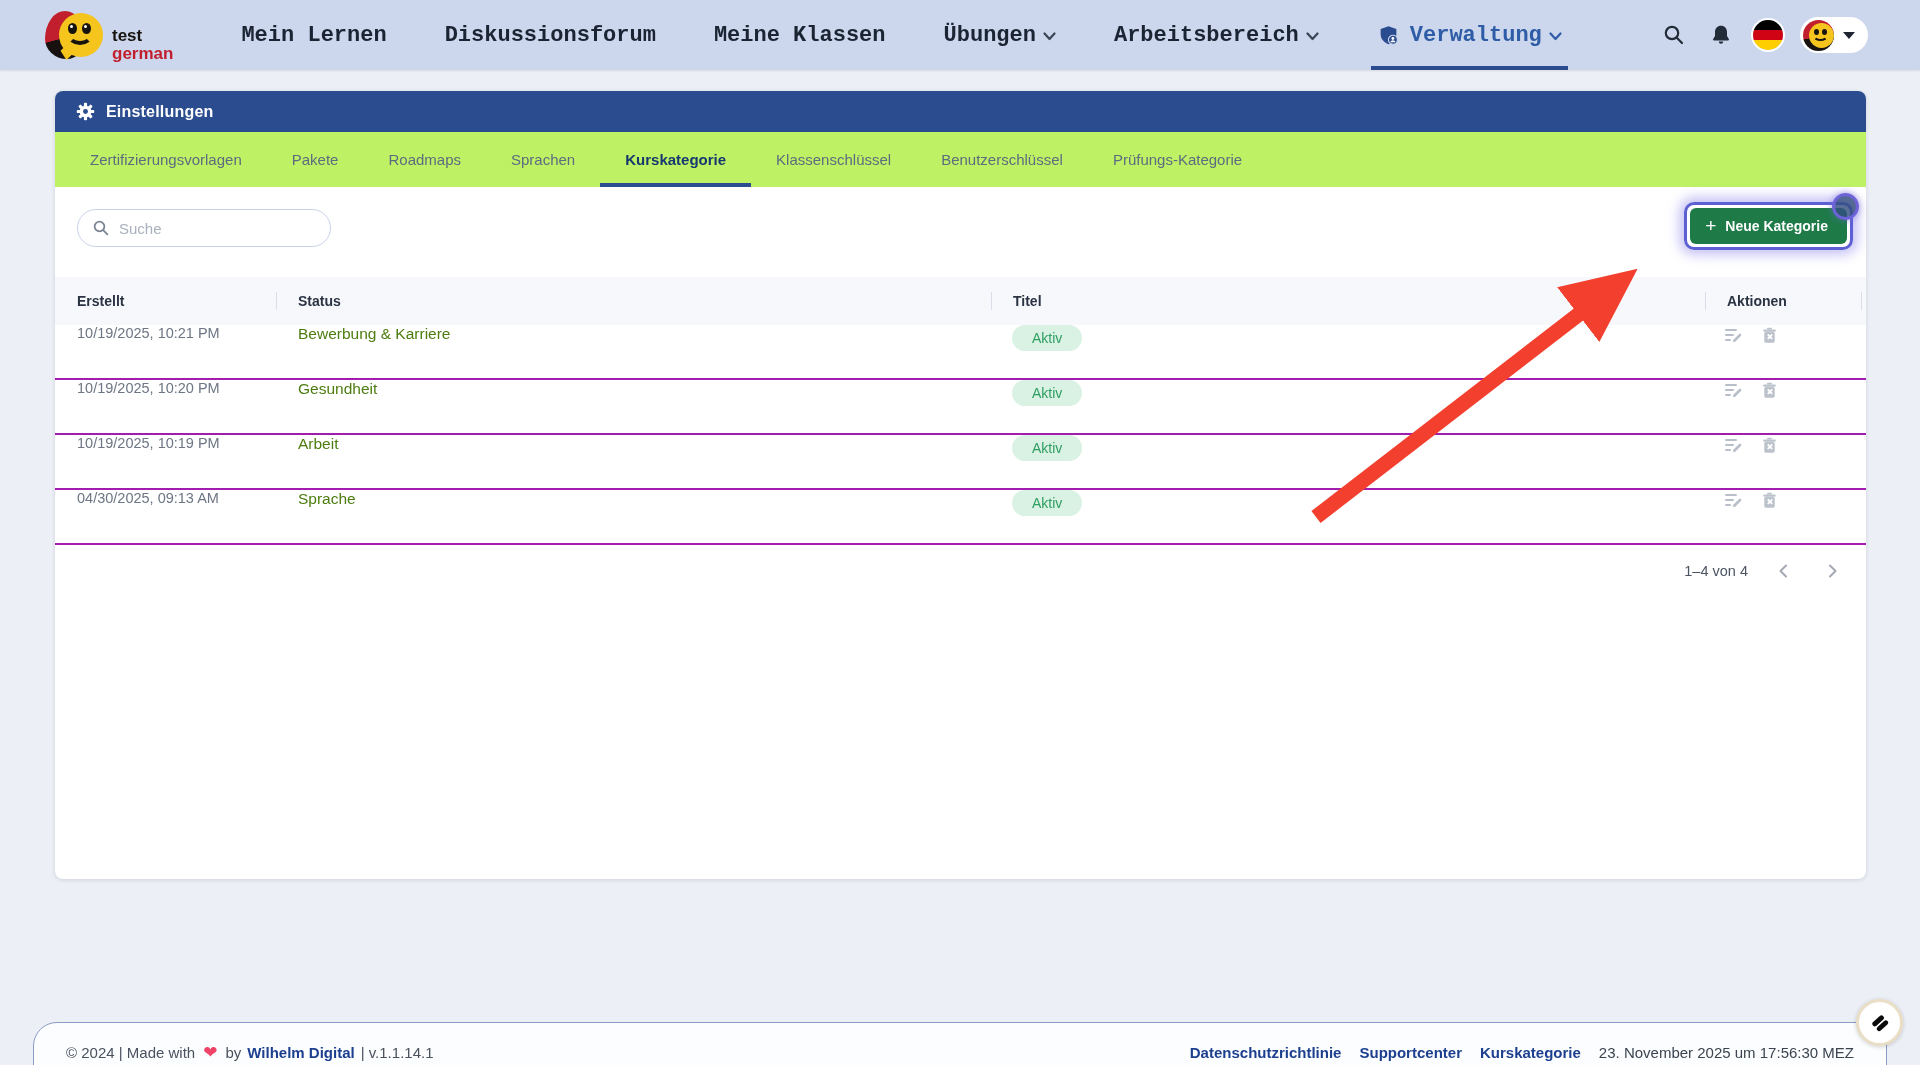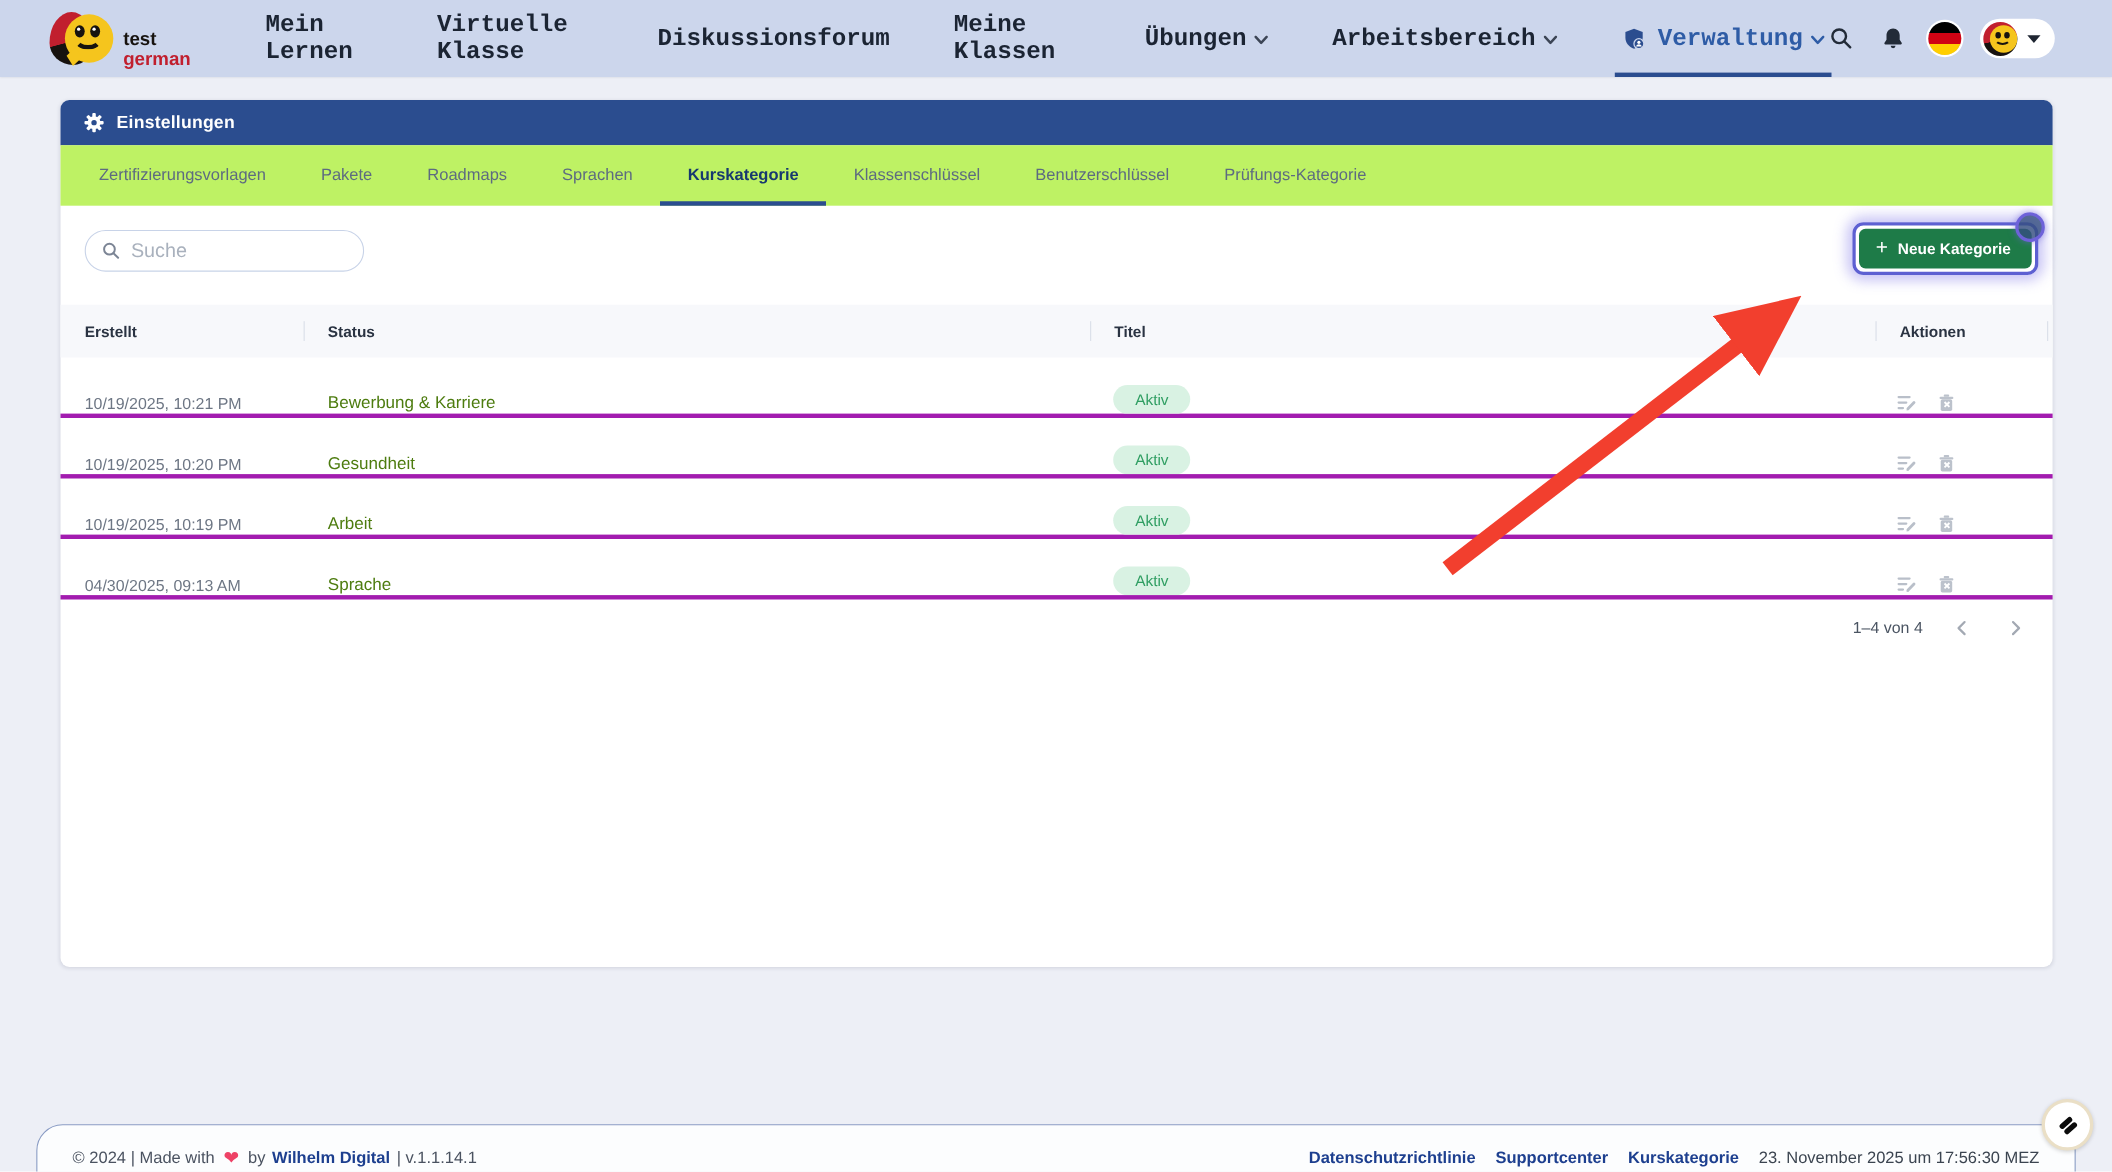--- a/index.html
+++ b/index.html
@@ -70,21 +70,21 @@
 
   .tabbar{ height:55px; background:#bef264; display:flex; align-items:stretch; padding-left:10px; }
   .tab{ display:flex; align-items:center; padding:0 25px; font-size:15px; font-weight:500;
     color:#5d6b80; cursor:pointer; }
   .tab.active{ color:#16386f; font-weight:700; box-shadow:inset 0 -4px 0 #2b4d8f; }
 
   .toolbar{ position:relative; height:90px; }
   .searchbox{ position:absolute; left:22px; top:22px; width:254px; height:38px;
     border:1px solid #c8d3e8; border-radius:19px; display:flex; align-items:center;
     gap:9px; padding:0 14px; background:#fff; }
-  .searchbox input{ border:none; outline:none; font-size:18px; width:170px;
+  .searchbox input{ border:none; outline:none; font-size:15px; width:170px;
     font-family:"Liberation Sans",sans-serif; color:#3c4554; background:transparent; }
   .searchbox input::placeholder{ color:#a9b1bd; }
 
   .btn-ring{ position:absolute; right:13px; top:15px; border:3px solid #5d60d2; border-radius:10px;
     padding:3px; box-shadow:0 0 12px 5px rgba(115,105,230,.40); }
   .btn-green{ background:#1e7b48; color:#fff; border:none; border-radius:6px;
     font-family:"Liberation Sans",sans-serif; font-size:14px; font-weight:700;
     padding:10px 19px 10px 15px; display:flex; align-items:center; gap:9px; cursor:pointer; }
   .plus{ font-size:19px; font-weight:400; line-height:14px; }
   .click-dot{ position:absolute; top:-12px; right:-9px; width:27px; height:27px; border-radius:50%;
@@ -92,21 +92,21 @@
     box-shadow:0 0 7px rgba(110,98,217,.65); z-index:3; }
 
   
   .thead{ display:flex; align-items:center; height:48px; background:#f7f8fb; position:relative; }
   .th{ font-size:14px; font-weight:700; color:#2a3342; padding-left:22px; position:relative;
     display:flex; align-items:center; height:100%; }
   .th.divided::before{ content:""; position:absolute; left:0; top:15px; width:1px; height:18px; background:#d9dee8; }
   .thead::after{ content:""; position:absolute; right:4px; top:15px; width:1px; height:18px; background:#d9dee8; }
   .col-erstellt{ width:221px; } .col-titel{ width:714px; } .col-status{ width:715px; } .col-aktionen{ width:161px; }
 
-  .trow{ display:flex; align-items:flex-end; height:55px; border-bottom:4px solid #a21caf; }
+  .trow{ display:flex; align-items:flex-start; height:55px; border-bottom:2px solid #a21caf; }
   .td{ padding-left:22px; display:flex; align-items:center; }
   .td.created{ font-size:14.5px; color:#6d7684; }
   .td.title{ font-size:15.5px; color:#4d7c0f; }
   .badge{ background:#d9f2e3; color:#2f9e62; font-size:14px; padding:5px 20px; border-radius:15px; }
   .actions{ gap:17px; padding-left:18px; }
   .act-icon{ cursor:pointer; display:flex; }
 
   .pagination{ display:flex; align-items:center; justify-content:flex-end; gap:24px;
     height:52px; padding-right:22px; }
   .pag-label{ font-size:14.5px; color:#4a5462; }
@@ -148,23 +148,20 @@
     </div>
     <div class="logo-text">
       <span class="w1">test</span>
       <span class="w2">german</span>
     </div>
   </div>
 
   <div class="nav-items">
     <div class="nav-item">
       <span>Mein Lernen</span>
-    </div>
-    <div class="nav-item">
-      <span>Virtuelle Klasse</span>
     </div>
     <div class="nav-item">
       <span>Diskussionsforum</span>
     </div>
     <div class="nav-item">
       <span>Meine Klassen</span>
     </div>
     <div class="nav-item">
       <span>Übungen</span>
       <span class="chev">

